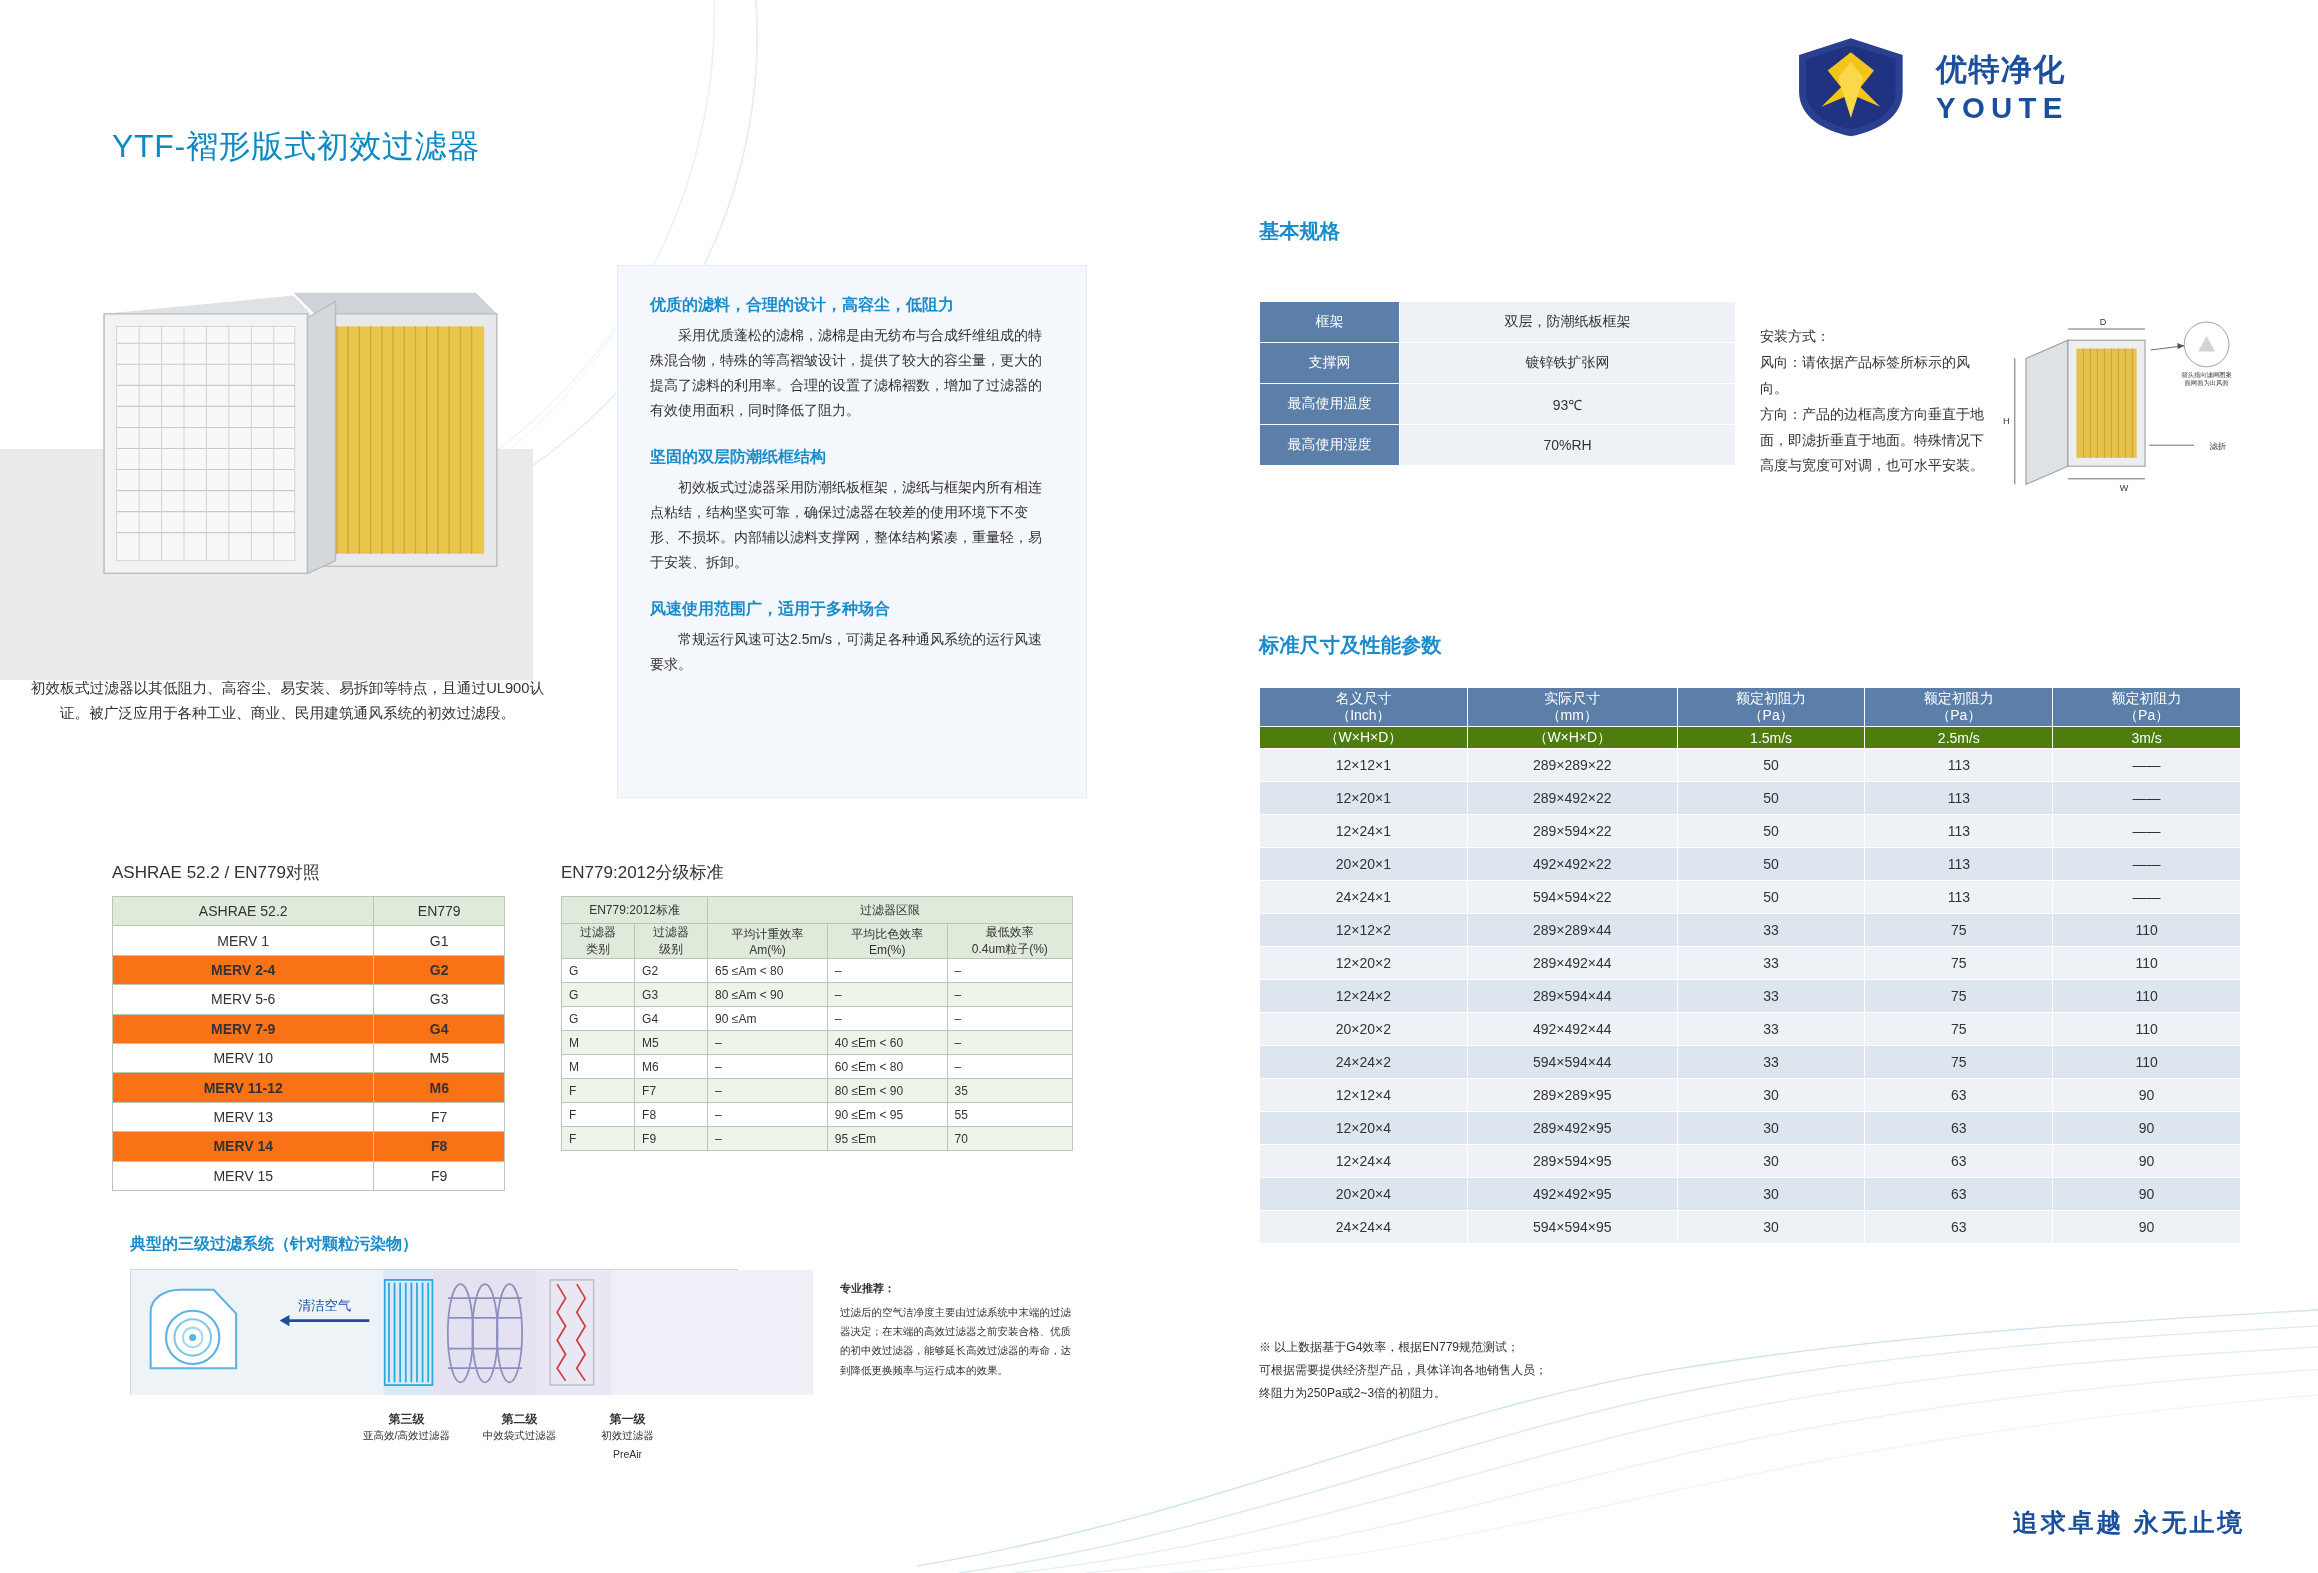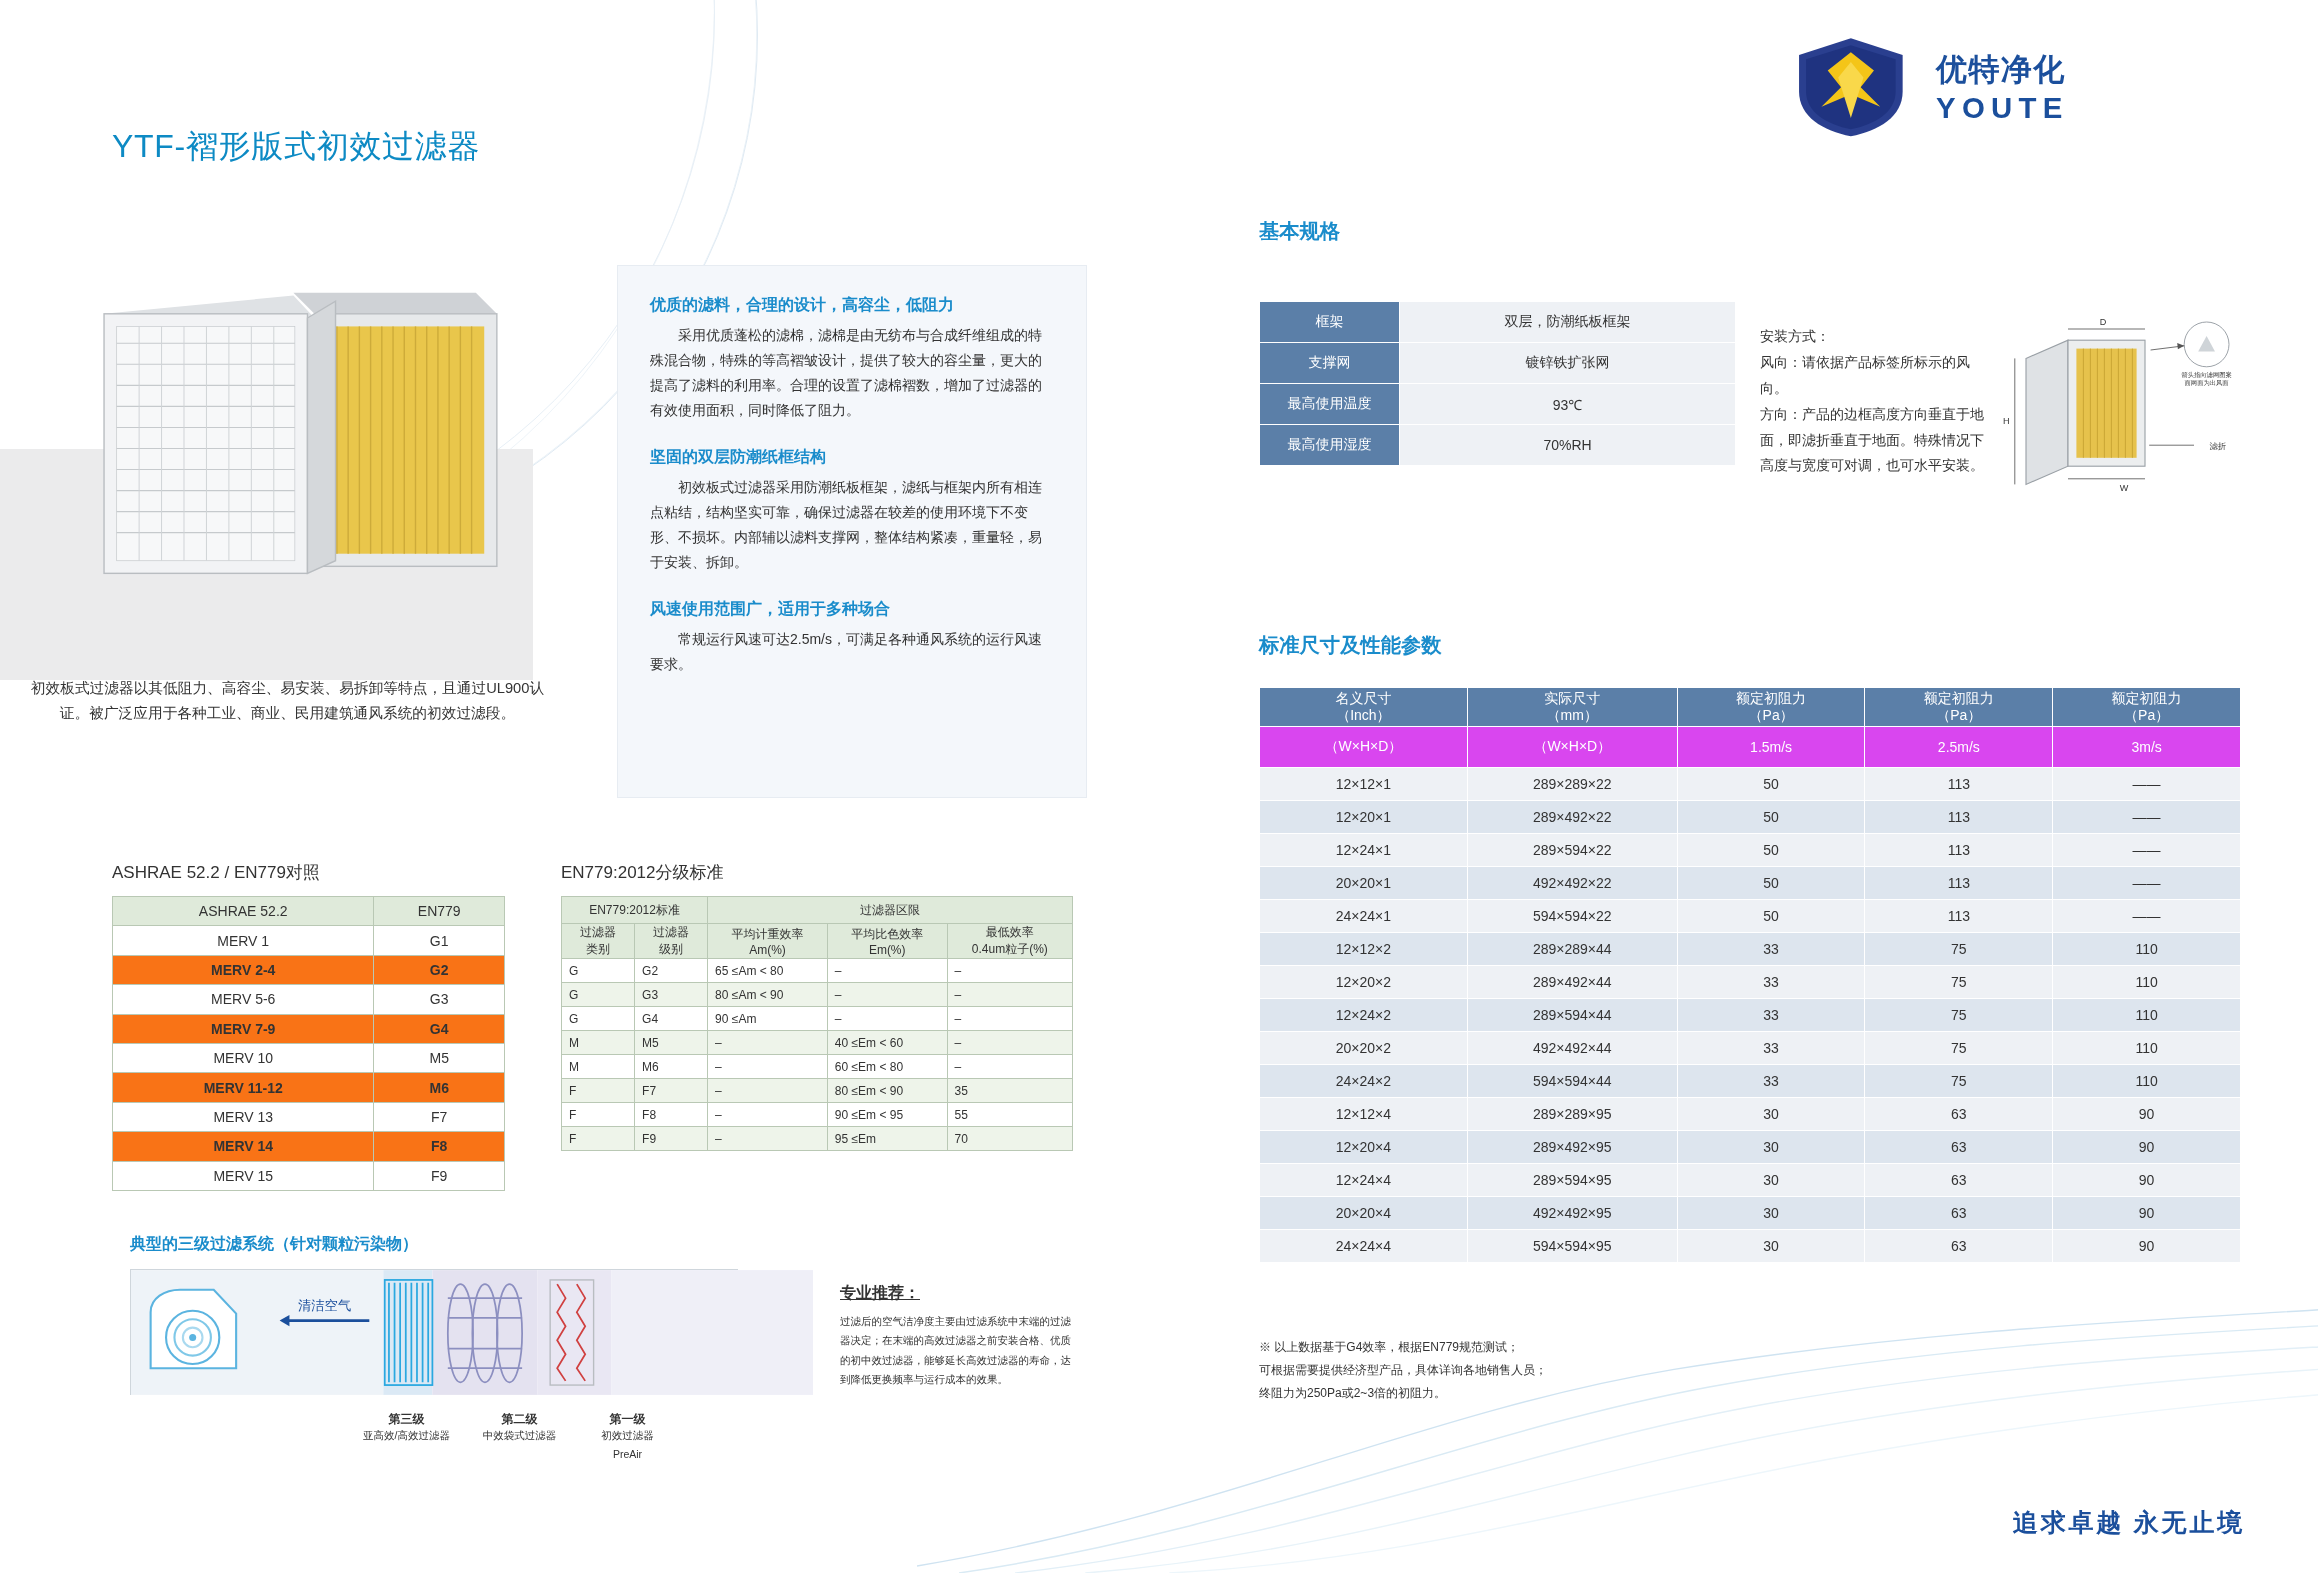--- a/index.html
+++ b/index.html
@@ -104,21 +104,21 @@
     border:0.7px solid #cfd6dc;
   }
   .diag-labels { position:absolute; left:130px; top:1402px; width:701px; height:63px; }
   .dl { position:absolute; text-align:center; font-size:10.5px; color:#333; line-height:1.5; }
   .dl b { font-size:12px; font-weight:600; display:block; }
 
   .pro-rec {
     position:absolute; left:840px; top:1278px; width:231px;
     font-size:10.5px; color:#333; line-height:1.85;
   }
-  .pro-rec .t { font-size:16px; font-weight:600; margin-bottom:4.2px;text-decoration:underline; }
+  .pro-rec .t { font-size:11px; font-weight:600; margin-bottom:4.2px; }
 
   
   .logo {
     position:absolute; right:67px; top:34px; width:463px; height:105px;
   }
   .logo-text-cn {
     position:absolute; left:147px; top:15.4px; font-size:31px; color:#1b4f9c; font-weight:700; letter-spacing:1.4px;
   }
   .logo-text-en {
     position:absolute; left:147px; top:57px; font-size:29.4px; color:#1b4f9c; font-weight:700; letter-spacing:6.3px;
@@ -145,21 +145,21 @@
   .install-fig {
     position:absolute; left:1984px; top:308px; width:280px; height:210px;
   }
 
   .tbl-spec {
     position:absolute; left:1259px; top:687px; width:982px;
     font-size:14px; color:#333;
   }
   .tbl-spec td { border:0.7px solid #ffffff; height:33px; text-align:center; }
   .tbl-spec .hdr td { background:#5b7fa8; color:#fff; font-weight:500; height:39px; line-height:1.25;}
-  .tbl-spec .hdr2 td { background:#d946ef; color:#fff; font-weight:500; height:41px;margin-top:28px;}
+  .tbl-spec .hdr2 td { background:#4d7c0f; color:#fff; font-weight:500; height:22px;margin-top:28px;}
   .tbl-spec .r0 td { background:#eef1f5; }
   .tbl-spec .r1 td { background:#dde5ee; }
 
   .footnote {
     position:absolute; left:1259px; top:1336px; width:631px;
     font-size:12px; color:#333; line-height:1.9;
   }
   .slogan {
     position:absolute; right:74px; bottom:34px;
     font-size:25px; color:#1b4f9c; font-weight:600; letter-spacing:2.8px;

